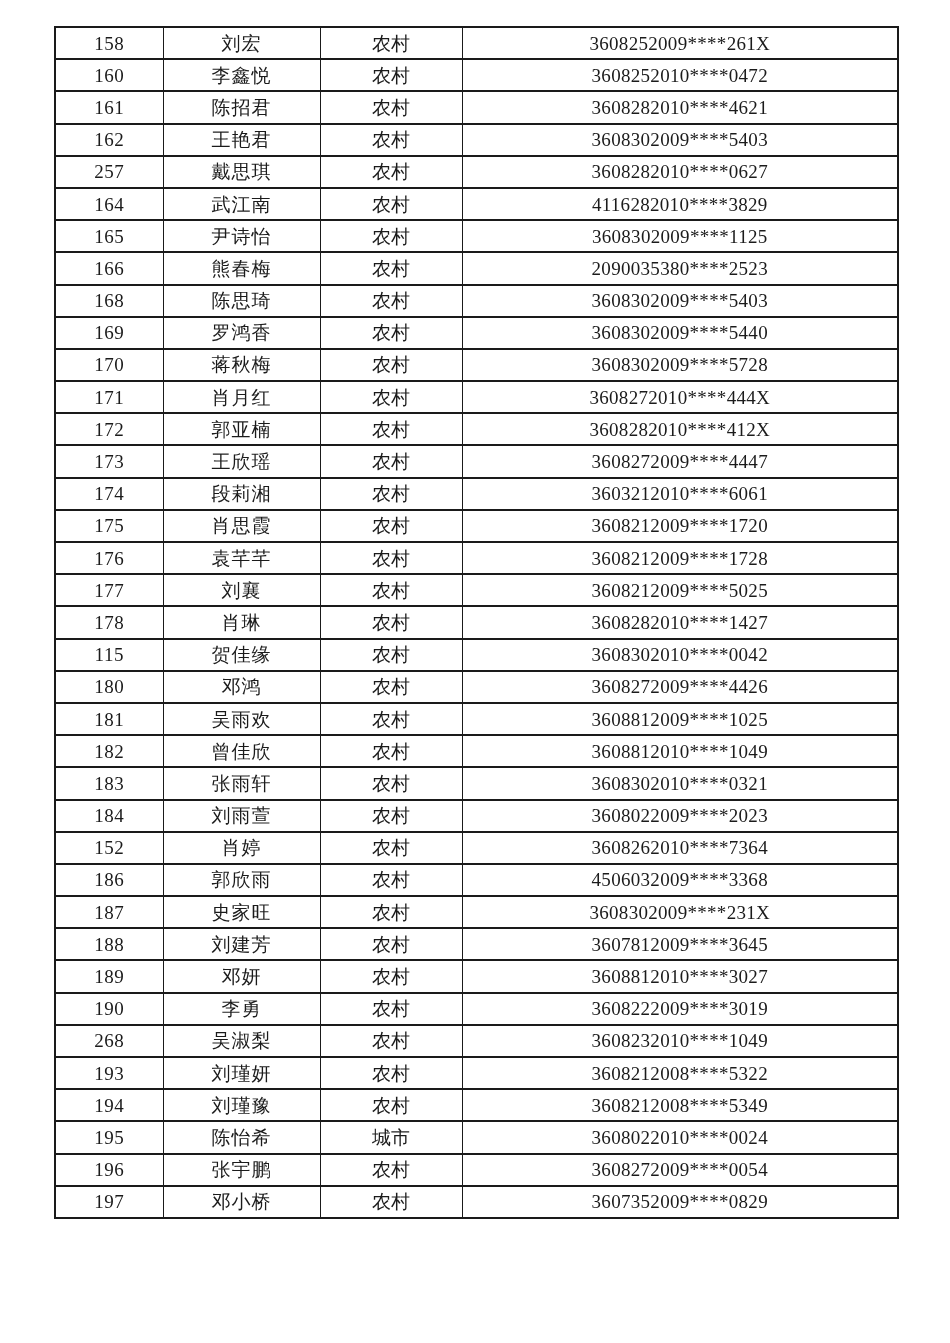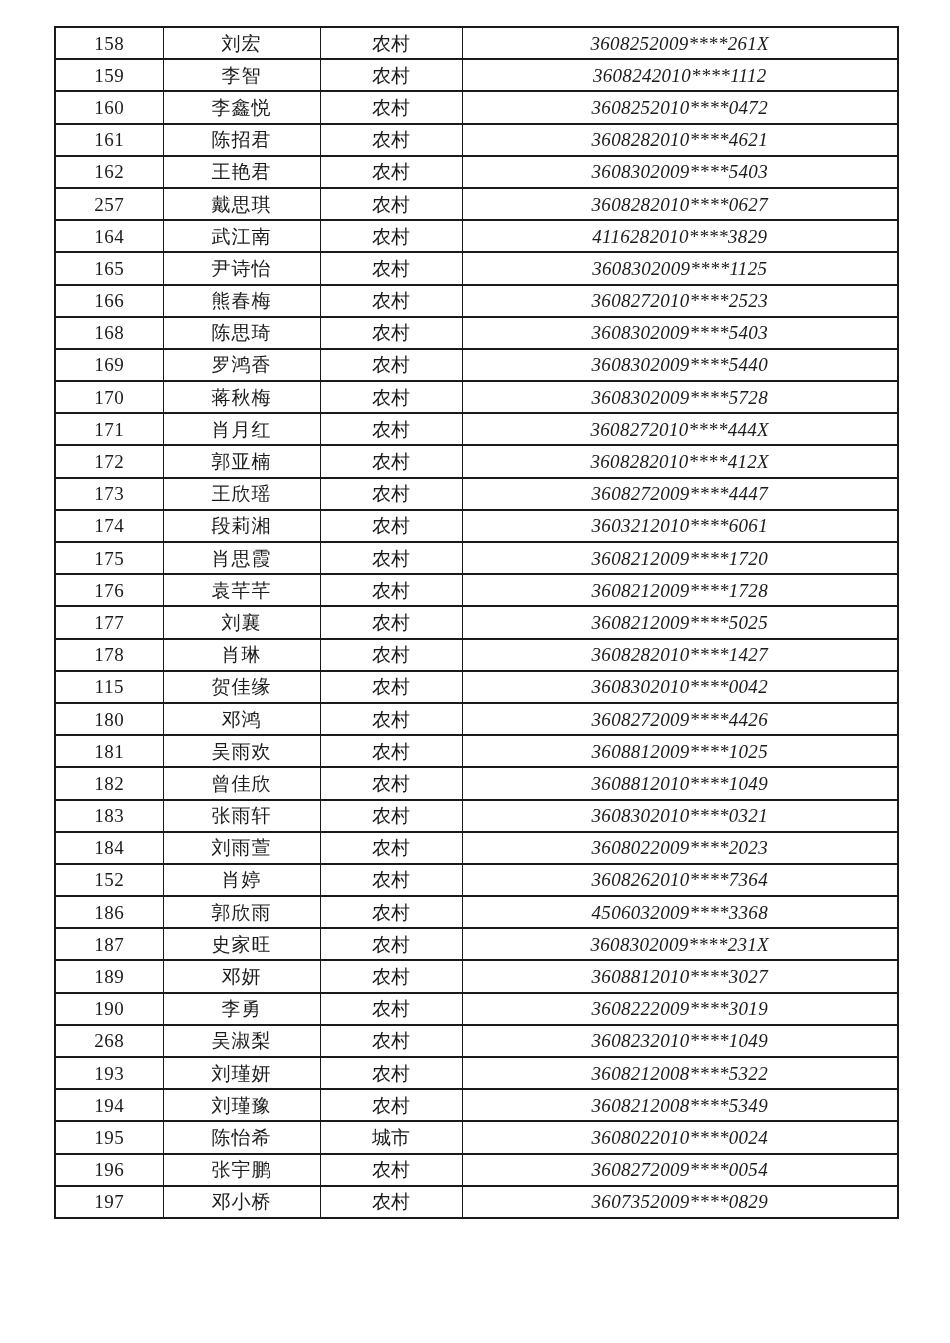--- a/index.html
+++ b/index.html
@@ -25,47 +25,41 @@
     padding:0 2px;
     text-align:center;
     vertical-align:middle;
     font-size:19px;
     line-height:1;
     white-space:nowrap;
     overflow:hidden;
   }
   td.c-no{letter-spacing:0.5px;}
   td.c-name{letter-spacing:1px;}
-  td.c-id{letter-spacing:0.3px;font-style:italic;}
+  td.c-id{letter-spacing:0.3px;}
 </style>
 </head>
 <body>
 
 <div class="sheet">
   <table class="roster">
     <colgroup>
       <col style="width:108px">
       <col style="width:157px">
       <col style="width:142px">
       <col style="width:436px">
     </colgroup>
     <tbody id="table-body">
         <tr>
     <td class="c-no">158</td>
     <td class="c-name">刘宏</td>
     <td class="c-res">农村</td>
     <td class="c-id">3608252009****261X</td>
   </tr>
         <tr>
-    <td class="c-no">159</td>
-    <td class="c-name">李智</td>
-    <td class="c-res">农村</td>
-    <td class="c-id">3608242010****1112</td>
-  </tr>
-        <tr>
     <td class="c-no">160</td>
     <td class="c-name">李鑫悦</td>
     <td class="c-res">农村</td>
     <td class="c-id">3608252010****0472</td>
   </tr>
         <tr>
     <td class="c-no">161</td>
     <td class="c-name">陈招君</td>
     <td class="c-res">农村</td>
     <td class="c-id">3608282010****4621</td>
@@ -91,21 +85,21 @@
         <tr>
     <td class="c-no">165</td>
     <td class="c-name">尹诗怡</td>
     <td class="c-res">农村</td>
     <td class="c-id">3608302009****1125</td>
   </tr>
         <tr>
     <td class="c-no">166</td>
     <td class="c-name">熊春梅</td>
     <td class="c-res">农村</td>
-    <td class="c-id">3608272010****2523</td>
+    <td class="c-id">2090035380****2523</td>
   </tr>
         <tr>
     <td class="c-no">168</td>
     <td class="c-name">陈思琦</td>
     <td class="c-res">农村</td>
     <td class="c-id">3608302009****5403</td>
   </tr>
         <tr>
     <td class="c-no">169</td>
     <td class="c-name">罗鸿香</td>
@@ -212,20 +206,26 @@
     <td class="c-no">186</td>
     <td class="c-name">郭欣雨</td>
     <td class="c-res">农村</td>
     <td class="c-id">4506032009****3368</td>
   </tr>
         <tr>
     <td class="c-no">187</td>
     <td class="c-name">史家旺</td>
     <td class="c-res">农村</td>
     <td class="c-id">3608302009****231X</td>
+  </tr>
+        <tr>
+    <td class="c-no">188</td>
+    <td class="c-name">刘建芳</td>
+    <td class="c-res">农村</td>
+    <td class="c-id">3607812009****3645</td>
   </tr>
         <tr>
     <td class="c-no">189</td>
     <td class="c-name">邓妍</td>
     <td class="c-res">农村</td>
     <td class="c-id">3608812010****3027</td>
   </tr>
         <tr>
     <td class="c-no">190</td>
     <td class="c-name">李勇</td>

